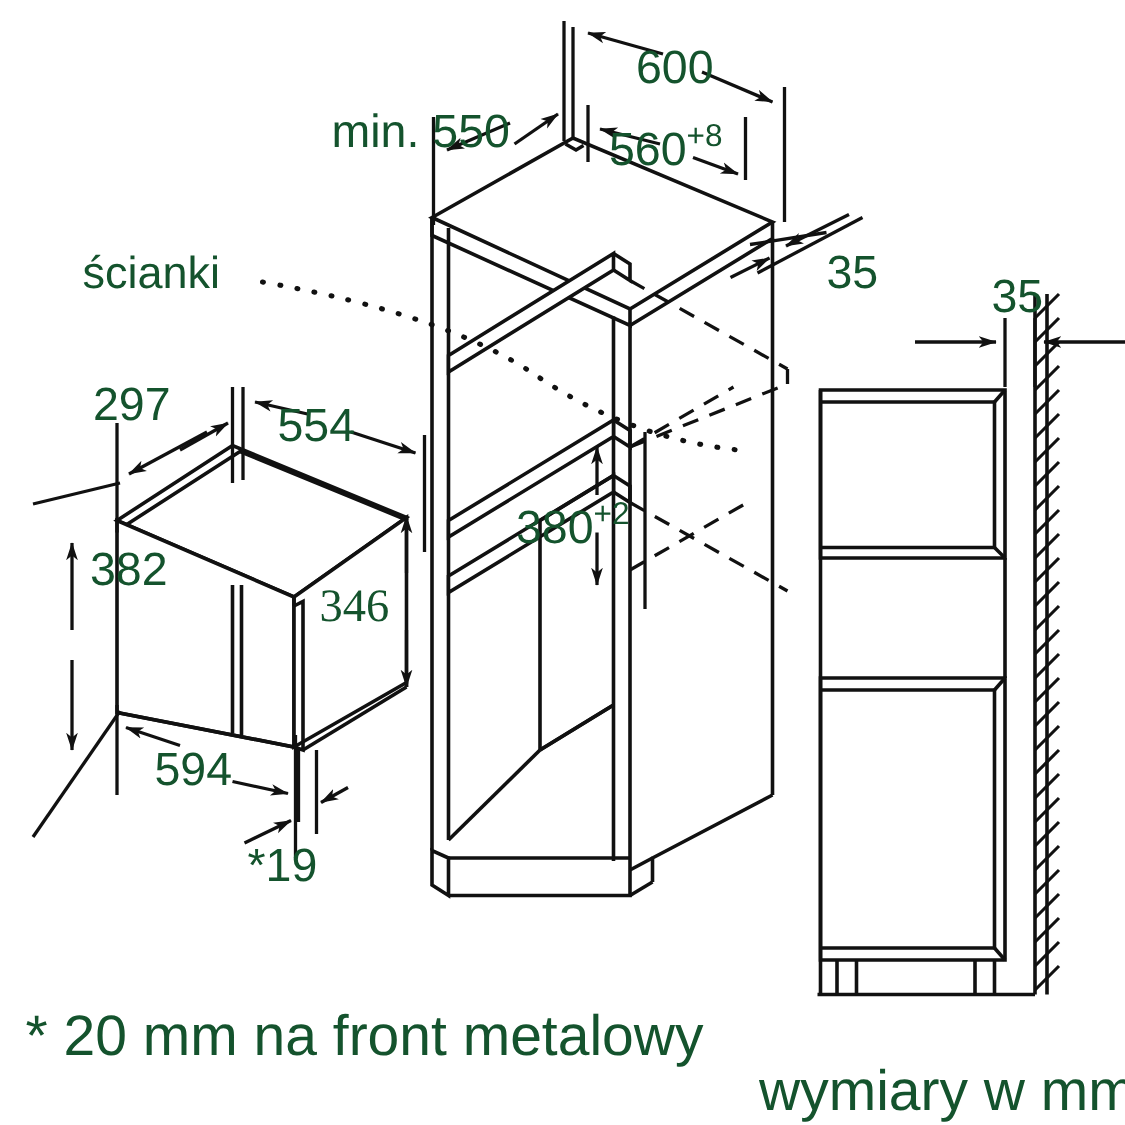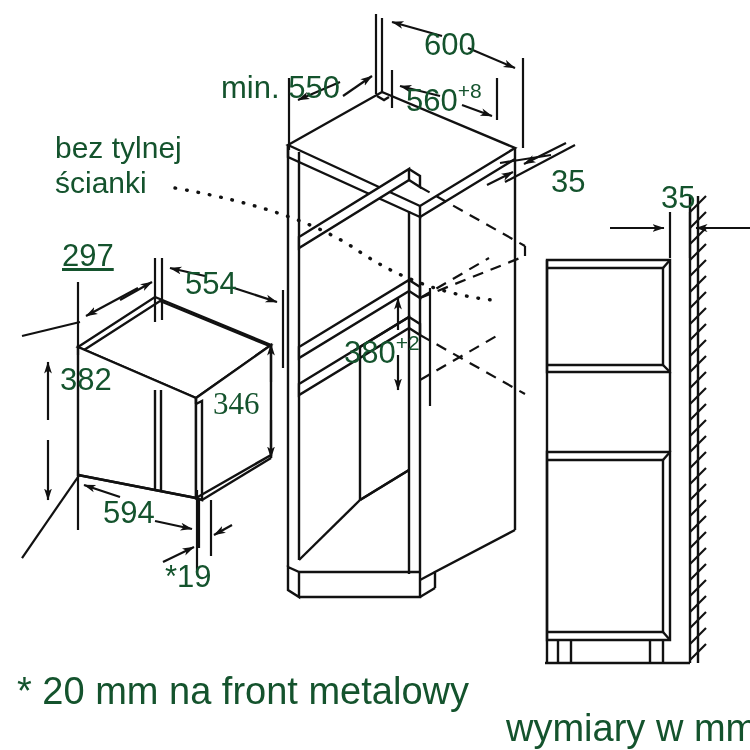--- a/index.html
+++ b/index.html
@@ -285,40 +285,39 @@
       <path class="dim" d="M 120,497 L 84,485" marker-end="url(#ah)"></path>
       <path class="dim" d="M 155,521 L 192,529" marker-end="url(#ah)"></path>
 
       <path class="ext" d="M 199,500 L 199,548"></path>
       <path class="ext" d="M 211,500 L 211,556"></path>
       <path class="dim" d="M 232,525 L 214,535" marker-end="url(#ah)"></path>
       <path class="dim" d="M 163,562 L 194,547" marker-end="url(#ah)"></path>
     </g>
   </svg>
 
-  <div class="txt t-note" style="left:55px; top:133px;">bez tylnej</div>
   <div class="txt t-note" style="left:55px; top:168px;">ścianki</div>
 
   <div class="txt t-dim" style="left:221px; top:72px;">min. 550</div>
 
   <div class="txt t-dim" style="left:424px; top:29px;">600</div>
 
   <div class="txt t-dim" style="left:406px; top:82px;">
     <span>560</span><span class="t-sup">+8</span>
   </div>
 
   <div class="txt t-dim" style="left:551px; top:166px;">35</div>
 
   <div class="txt t-dim" style="left:661px; top:182px;">35</div>
 
   <div class="txt t-dim" style="left:344px; top:334px;">
     <span>380</span><span class="t-sup">+2</span>
   </div>
 
-  <div class="txt t-dim" style="left:62px; top:240px;text-decoration:underline;">297</div>
+  <div class="txt t-dim" style="left:62px; top:254px;">297</div>
 
   <div class="txt t-dim" style="left:185px; top:268px;">554</div>
 
   <div class="txt t-dim" style="left:20px; top:364px;margin-left:40px;">382</div>
 
   <div class="txt t-dim" style="left:213px; top:388px;font-family:Liberation Serif, serif;">346</div>
 
   <div class="txt t-dim" style="left:103px; top:497px;">594</div>
 
   <div class="txt t-dim" style="left:165px; top:561px;">*19</div>

